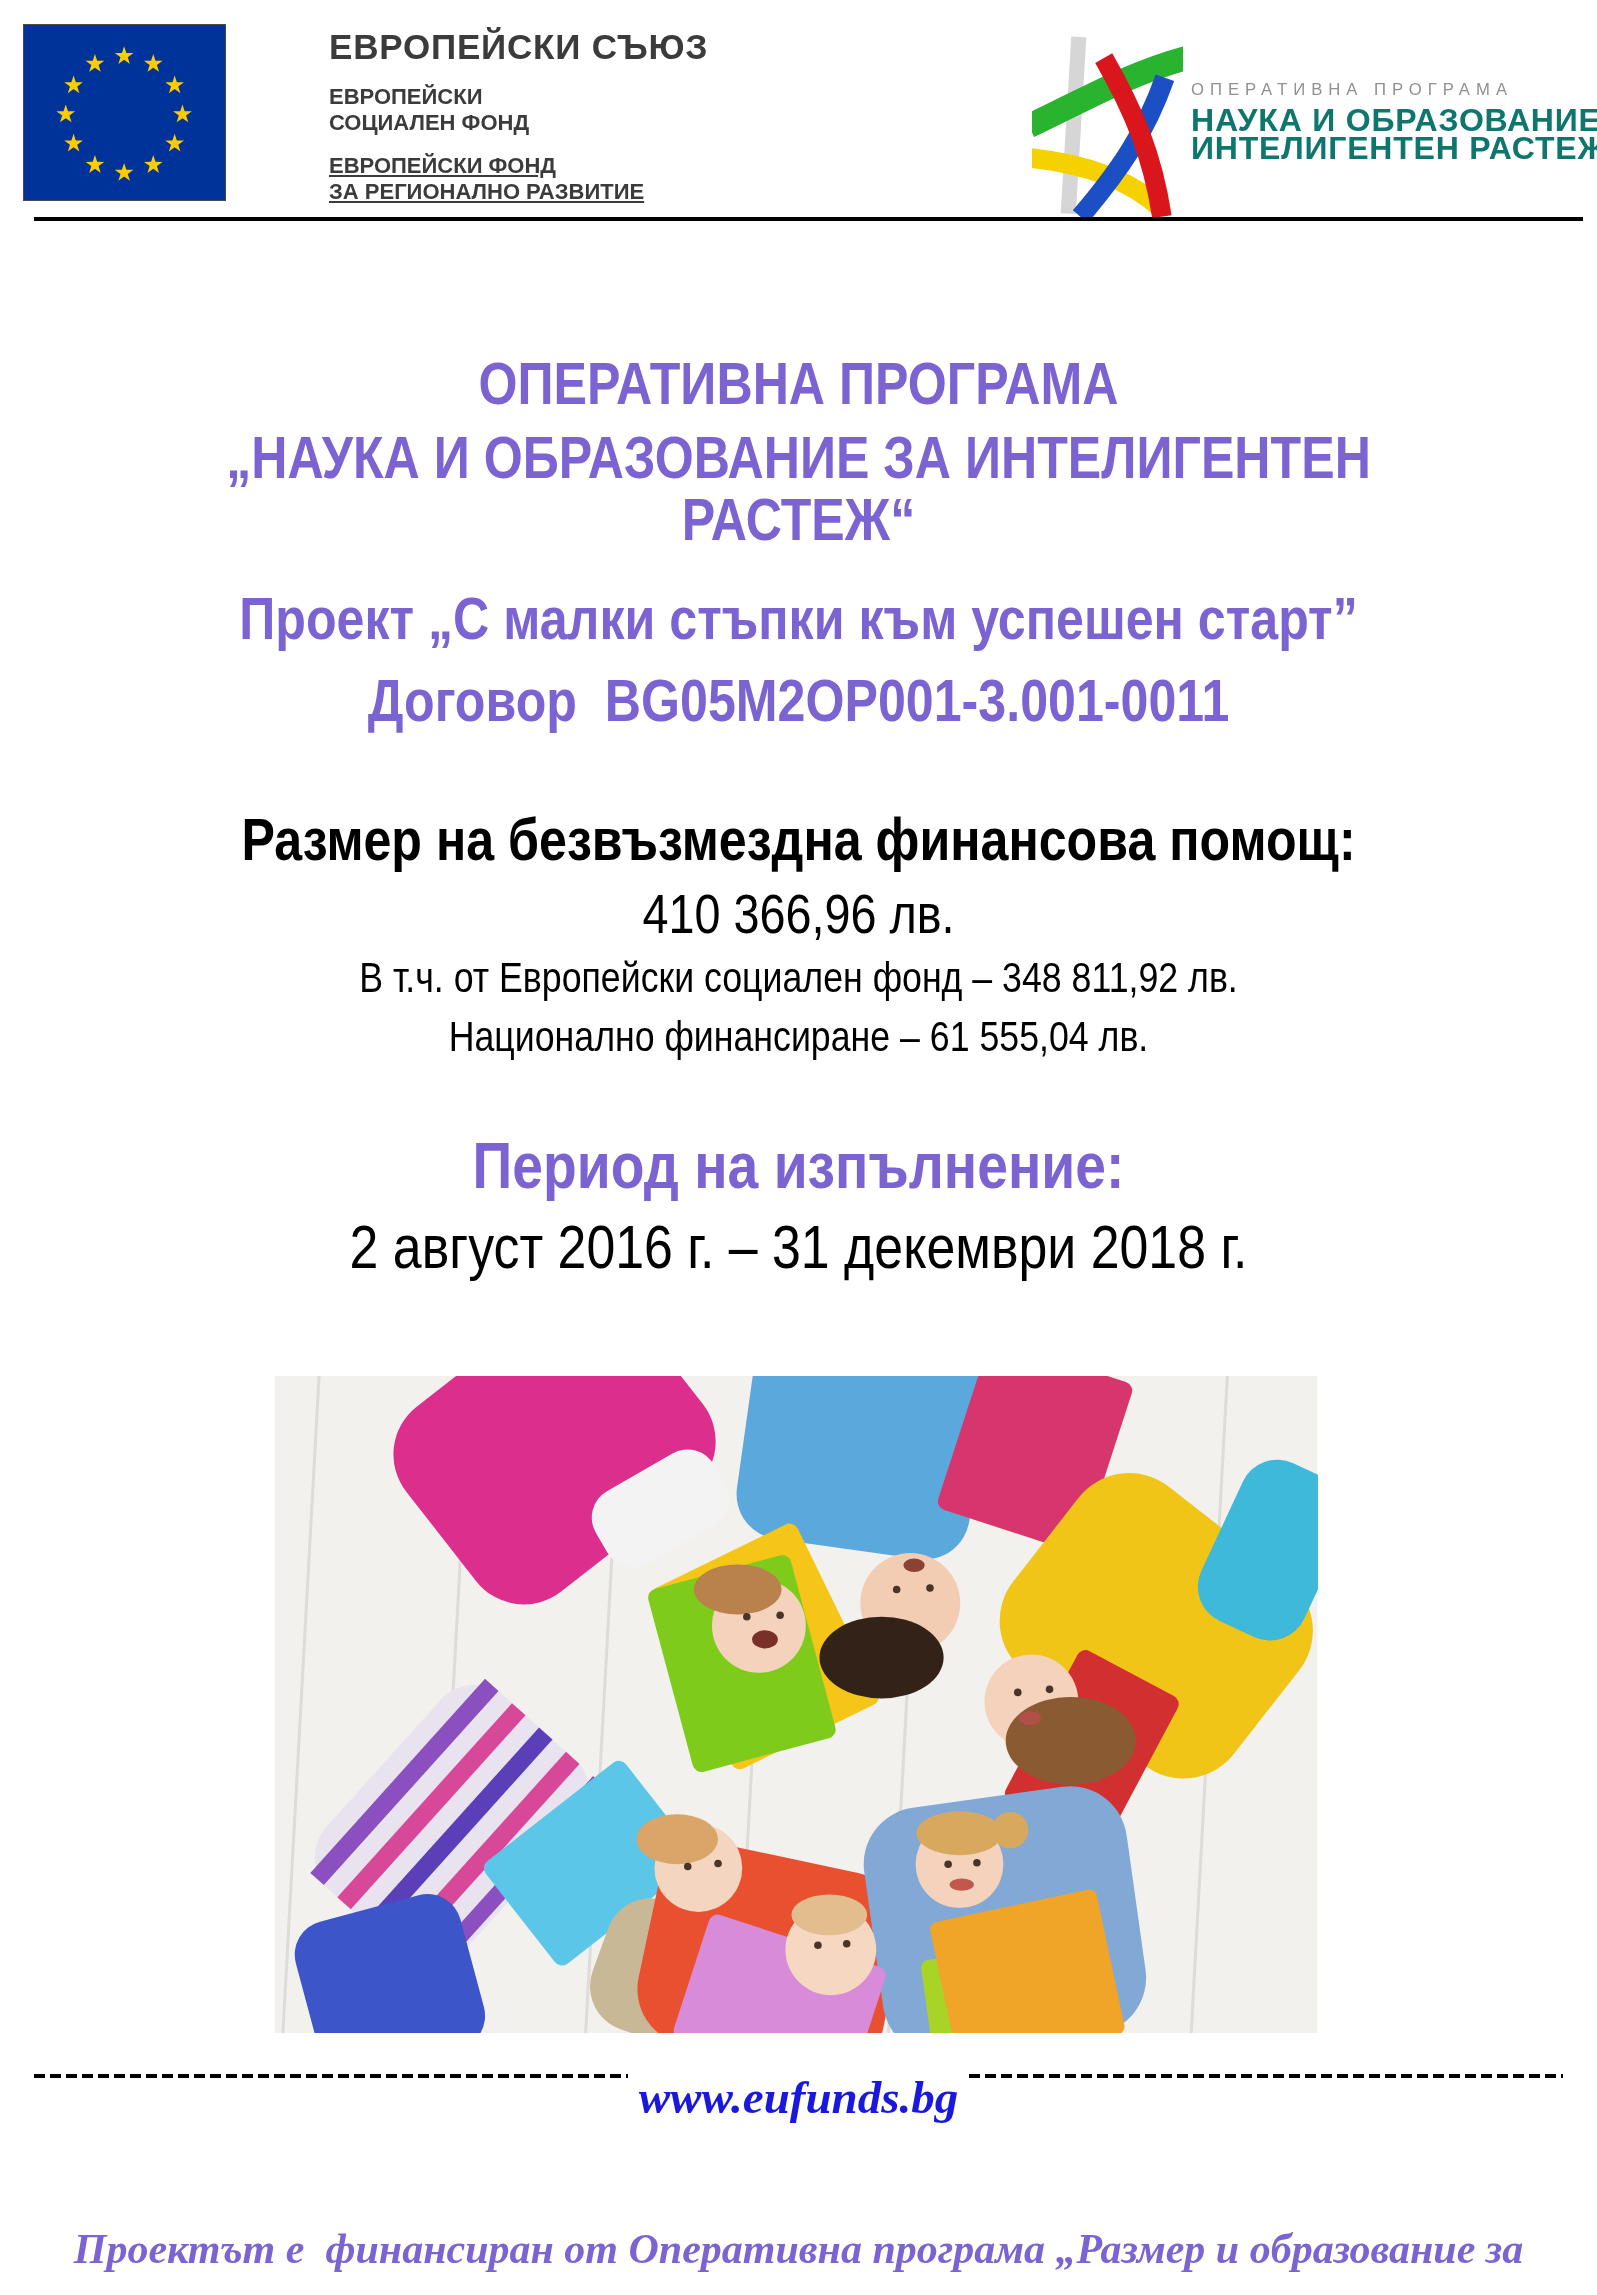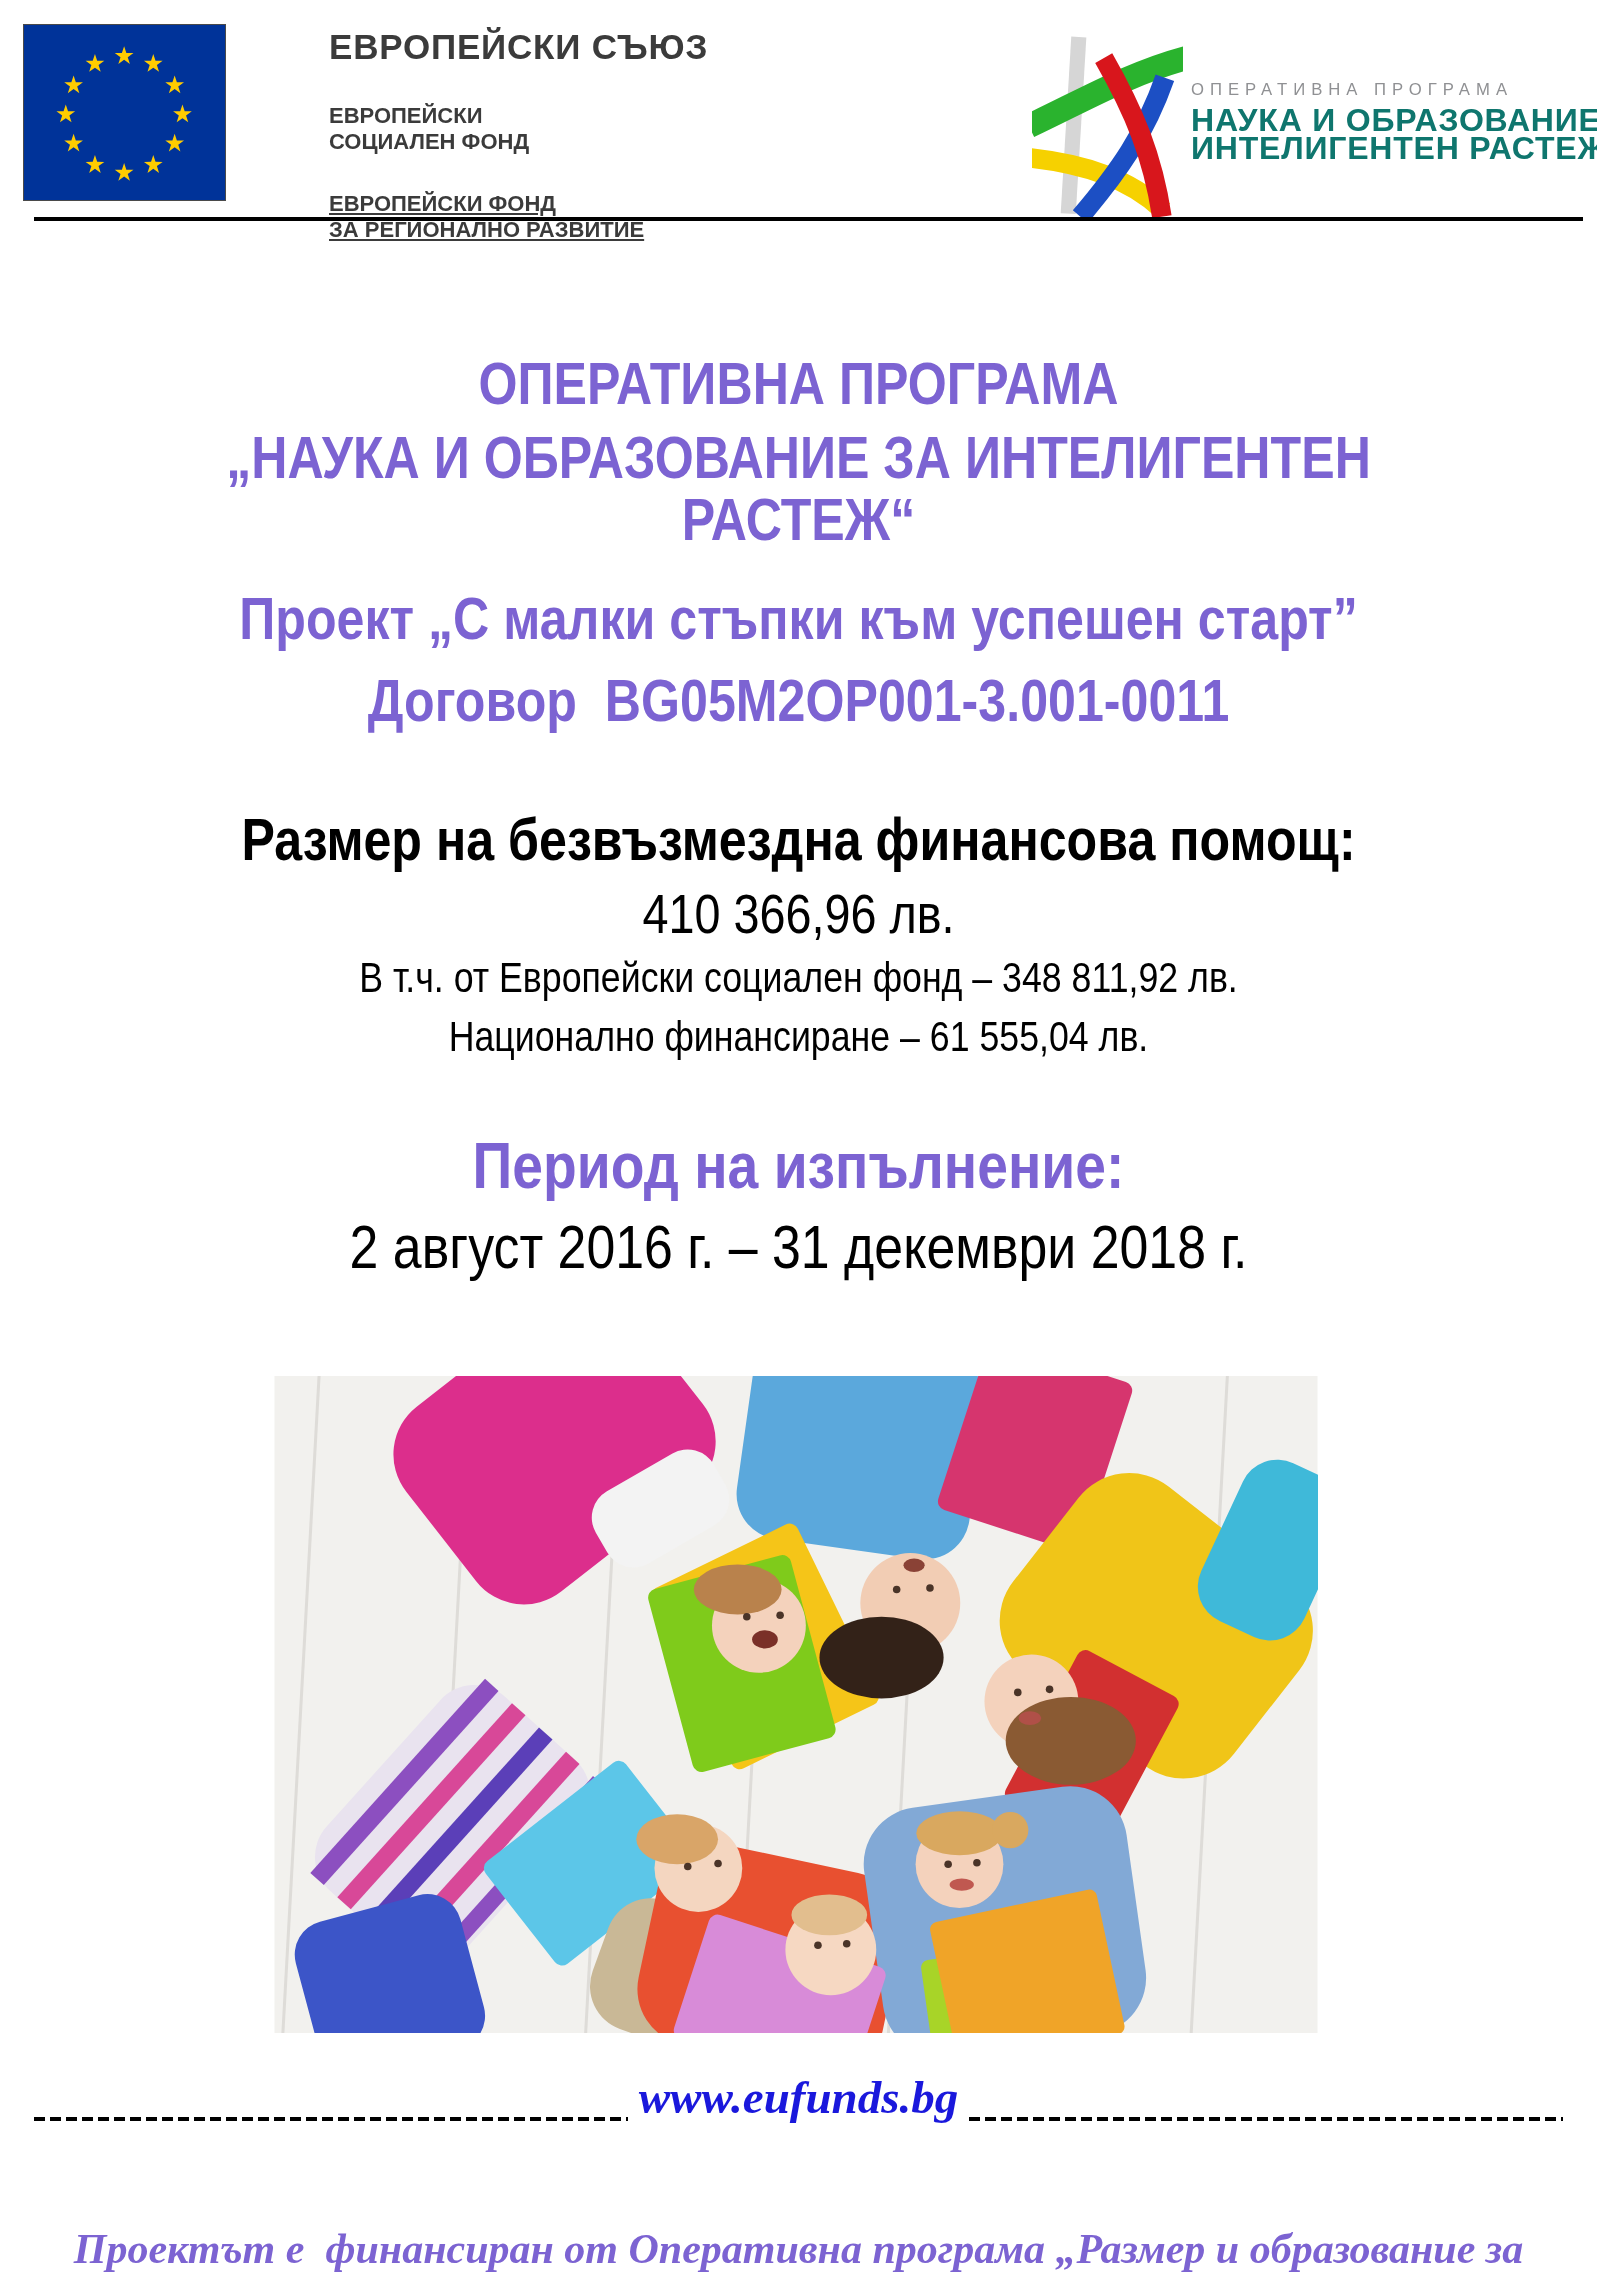--- a/index.html
+++ b/index.html
@@ -12,21 +12,21 @@
     margin:0 auto;
   }
   
   .eu-flag{
     position:absolute;left:24px;top:25px;width:201px;height:175px;
     background:#003399;outline:0.8px solid #4a4a4a;
   }
   .eu-flag svg{display:block;width:100%;height:100%;}
   .eu-textblock{position:absolute;left:329px;top:27px;color:#3b3b3b;}
   .eu-title{font-size:35px;font-weight:bold;letter-spacing:0.8px;text-align:right;}
-  .eu-fund{font-size:22px;font-weight:bold;line-height:26px;margin-top:36px;}
+  .eu-fund{font-size:22px;font-weight:bold;line-height:26px;margin-top:17px;}
   .prog-logo{position:absolute;left:1032px;top:19.7px;width:151px;height:197px;}
   .prog-logo svg{display:block;width:100%;height:100%;}
   .prog-textblock{position:absolute;left:1191px;top:80px;}
   .prog-kicker{font-size:16.7px;color:#8f9093;letter-spacing:6px;white-space:nowrap;}
   .prog-name{font-size:32px;font-weight:bold;color:#0f766e;line-height:28px;letter-spacing:0.8px;margin-top:6px;white-space:nowrap;}
   .header-rule{position:absolute;left:34px;top:217px;width:1549px;height:3.8px;background:#000;}
 
   
   .abs{position:absolute;left:0;width:100%;text-align:center;line-height:1.05;white-space:pre-wrap;}
   .cond{transform:scaleX(.85);transform-origin:50% 50%;}
@@ -38,21 +38,21 @@
   .fs-period{font-size:65px;}
   .fs-date{font-size:61px;}
 
   
   .photo{position:absolute;left:274px;top:1376px;width:1044px;height:657px;}
   .photo svg{display:block;width:100%;height:100%;}
 
   
   .eufunds-row{
     position:absolute;left:34px;top:2074px;width:1529px;
-    display:flex;align-items:flex-end;
+    display:flex;align-items:flex-start;
   }
   .dash-seg{flex:1;height:3.8px;background:repeating-linear-gradient(90deg,#000 0 10.6px,transparent 10.6px 16px);}
   .eufunds-link{
     font-family:"Liberation Serif", serif;font-style:italic;font-weight:bold;
     font-size:47px;color:#1a18dc;margin:0 10.6px;line-height:1;white-space:nowrap;
   }
   .footer-text{
     position:absolute;left:0;top:2122px;width:100%;text-align:center;
     font-family:"Liberation Serif", serif;font-style:italic;font-weight:bold;
     font-size:42px;line-height:51px;color:#7c63d2;white-space:pre-wrap;

